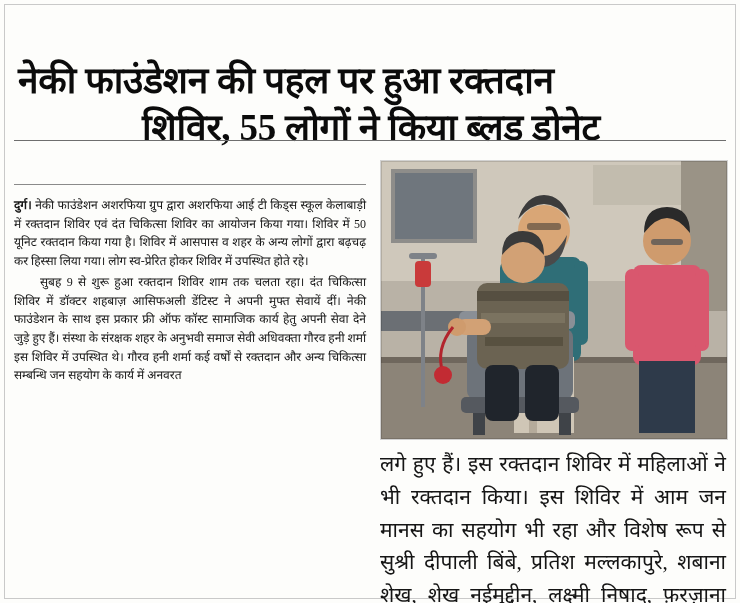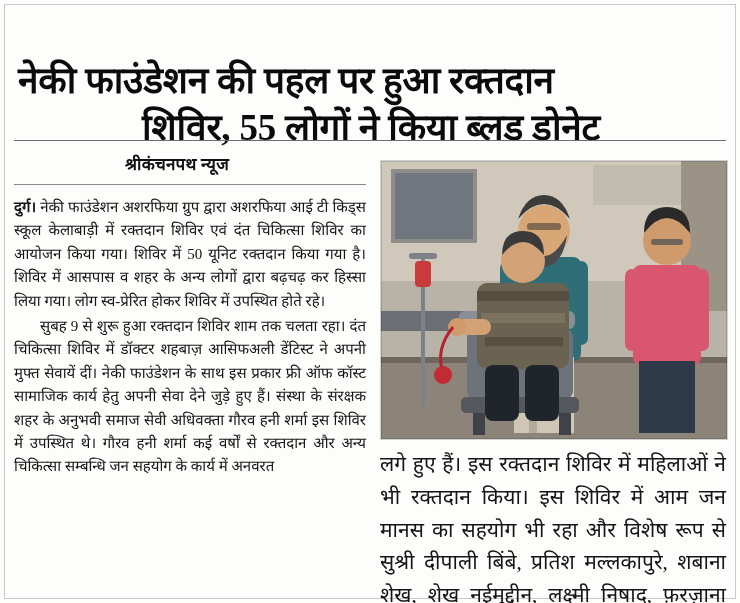--- a/index.html
+++ b/index.html
@@ -69,21 +69,21 @@
     left: 14px;
     top: 184px;
     width: 352px;
     height: 1px;
     background: #8a8a8a;
   }
   
   .col {
     position: absolute;
     font-family: "Liberation Serif", serif;
-    font-size: 15px;
+    font-size: 12px;
     line-height: 1.56;
     color: #151515;
     text-align: justify;
     text-justify: inter-word;
   }
   #col-left {
     left: 14px;
     top: 196px;
     width: 352px;
   }
@@ -126,21 +126,20 @@
 
   <div class="border-frame"></div>
 
   <div class="headline">
     <span class="l1">नेकी फाउंडेशन की पहल पर हुआ रक्तदान</span>
     <span class="l2">शिविर, 55 लोगों ने किया ब्लड डोनेट</span>
   </div>
 
   <div class="rule-top"></div>
 
-  <div class="byline">श्रीकंचनपथ न्यूज</div>
   <div class="rule-byline"></div>
 
   <div class="col" id="col-left">
     <p><span class="dropcap">दुर्ग।</span><span> नेकी फाउंडेशन अशरफिया ग्रुप द्वारा अशरफिया आई टी किड्स स्कूल केलाबाड़ी में रक्तदान शिविर एवं दंत चिकित्सा शिविर का आयोजन किया गया। शिविर में 50 यूनिट रक्तदान किया गया है। शिविर में आसपास व शहर के अन्य लोगों द्वारा बढ़चढ़ कर हिस्सा लिया गया। लोग स्व-प्रेरित होकर शिविर में उपस्थित होते रहे।</span></p>
     <p class="indent">सुबह 9 से शुरू हुआ रक्तदान शिविर शाम तक चलता रहा। दंत चिकित्सा शिविर में डॉक्टर शहबाज़ आसिफअली डेंटिस्ट ने अपनी मुफ्त सेवायें दीं। नेकी फाउंडेशन के साथ इस प्रकार फ्री ऑफ कॉस्ट सामाजिक कार्य हेतु अपनी सेवा देने जुड़े हुए हैं। संस्था के संरक्षक शहर के अनुभवी समाज सेवी अधिवक्ता गौरव हनी शर्मा इस शिविर में उपस्थित थे। गौरव हनी शर्मा कई वर्षों से रक्तदान और अन्य चिकित्सा सम्बन्धि जन सहयोग के कार्य में अनवरत</p>
   </div>
 
   <div class="photo">
     <svg width="346" height="278" viewBox="0 0 346 278" xmlns="http://www.w3.org/2000/svg">
 

